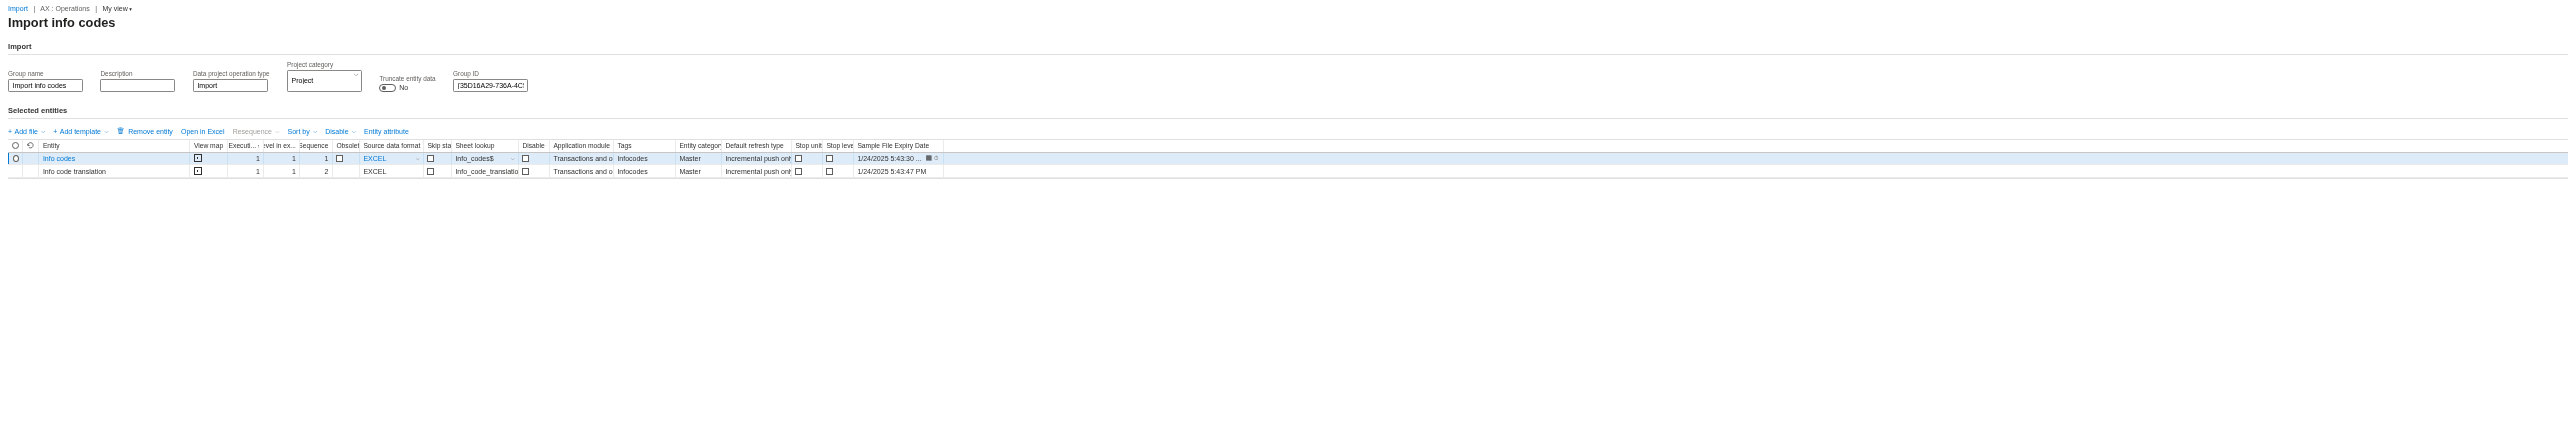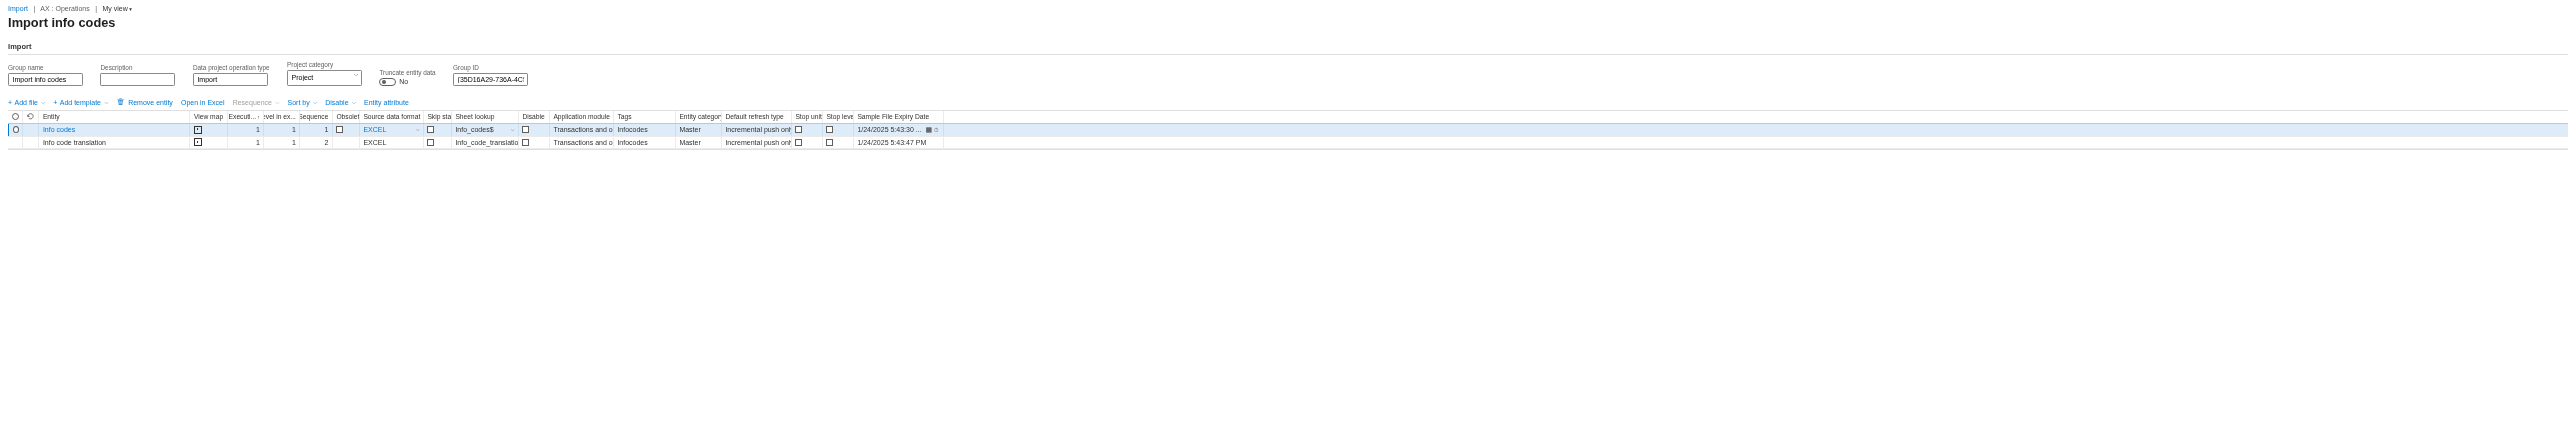--- a/index.html
+++ b/index.html
@@ -76,21 +76,21 @@
       height: 12.8px;
       width: 75px;
       background: #fff;
       font-family: inherit;
     }
     .select-input {
       border: 0.6px solid #8a8886;
       border-radius: 1.2px;
       padding: 1.2px 12.8px 1.2px 3.5px;
       font-size: 7px;
-      height: 16px;
+      height: 22px;
       width: 75px;
       background: #fff;
       position: relative;
       font-family: inherit;
     }
     .select-wrap {
       position: relative;
       display: inline-block;
     }
     .select-wrap::after {
@@ -326,20 +326,21 @@
         <div class="toggle"></div>
         <span>No</span>
       </div>
     </div>
     <div class="form-group">
       <label class="form-label">Group ID</label>
       <input class="text-input" value="{35D16A29-736A-4C5D-A91..." style="">
     </div>
   </div>
 
+  <div class="section-header">Selected entities</div>
 
   <div class="toolbar">
     <button class="toolbar-btn">
       <span class="plus">+</span>
       <span>Add file</span>
       <span class="caret"></span>
     </button>
     <button class="toolbar-btn">
       <span class="plus">+</span>
       <span>Add template</span>

